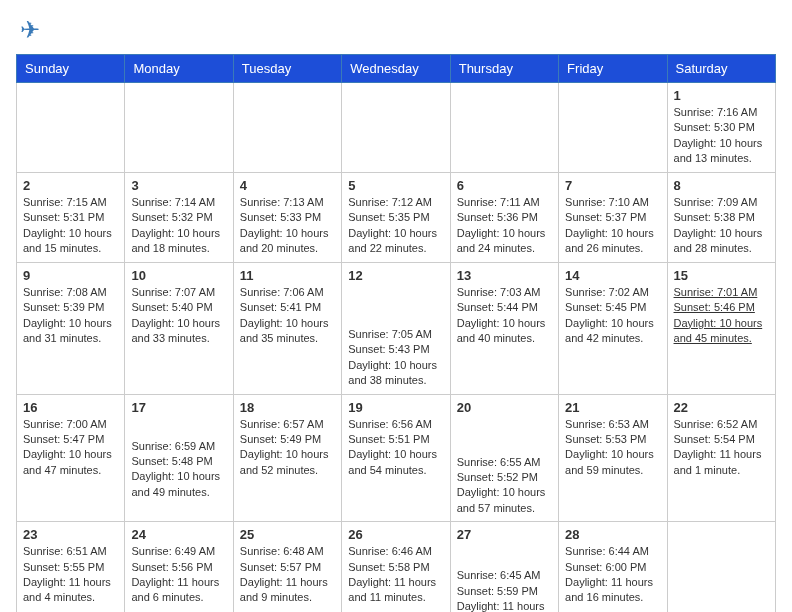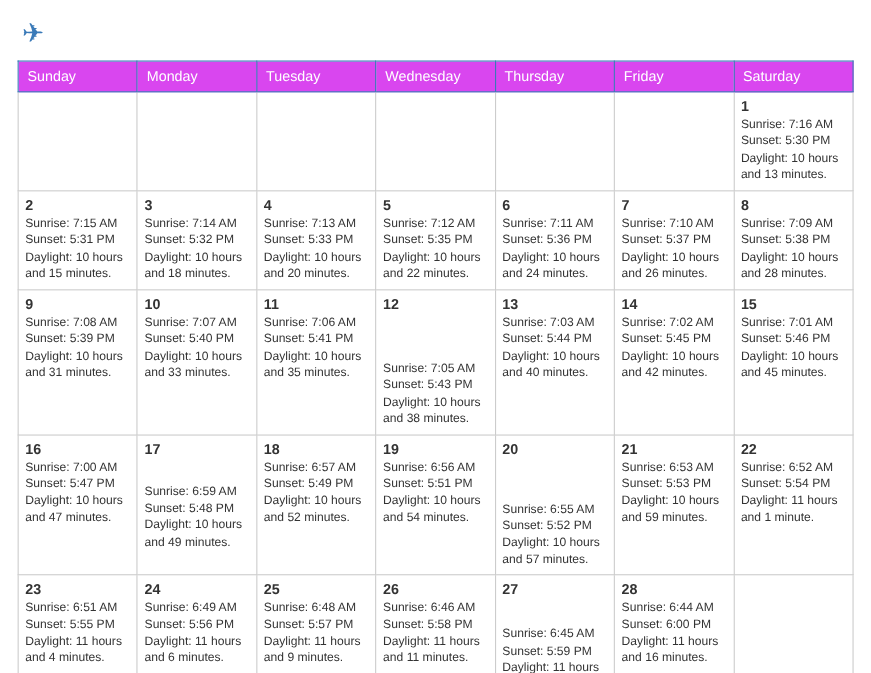--- a/index.html
+++ b/index.html
@@ -53,21 +53,21 @@
     }
     .location {
       font-size: 16px;
       color: #555;
     }
     .calendar {
       width: 100%;
       border-collapse: collapse;
     }
     .calendar th {
-      background-color: #d946ef;
+      background-color: #1d4ed8;
       color: #fff;
       text-align: left;
       padding: 6px 8px;
       font-size: 13px;
       font-weight: normal;
       border: 1px solid #3a7ab8;
     }
     .calendar td {
       border: 1px solid #ccc;
       vertical-align: top;
@@ -226,21 +226,21 @@
         </td>
         <td>
           <span class="day-num">14</span>
           <div class="day-info" style="white-space: pre-line;">Sunrise: 7:02 AM
 Sunset: 5:45 PM
 Daylight: 10 hours
 and 42 minutes.</div>
         </td>
         <td>
           <span class="day-num">15</span>
-          <div class="day-info" style="white-space: pre-line;">Sunrise: 7:01 AM
+          <div class="day-info" style="white-space: pre-line; text-decoration: underline;">Sunrise: 7:01 AM
 Sunset: 5:46 PM
 Daylight: 10 hours
 and 45 minutes.</div>
         </td>
       </tr>
       <tr>
         <td>
           <span class="day-num">16</span>
           <div class="day-info" style="white-space: pre-line;">Sunrise: 7:00 AM
 Sunset: 5:47 PM

